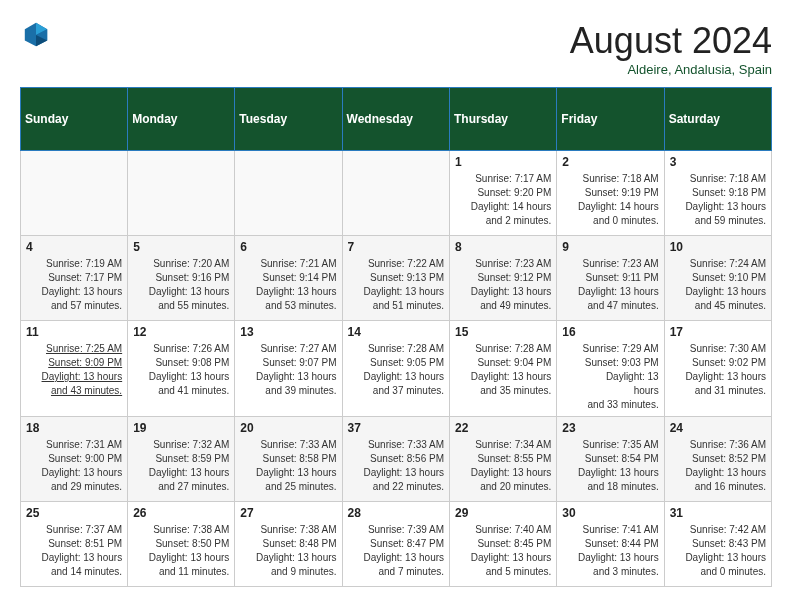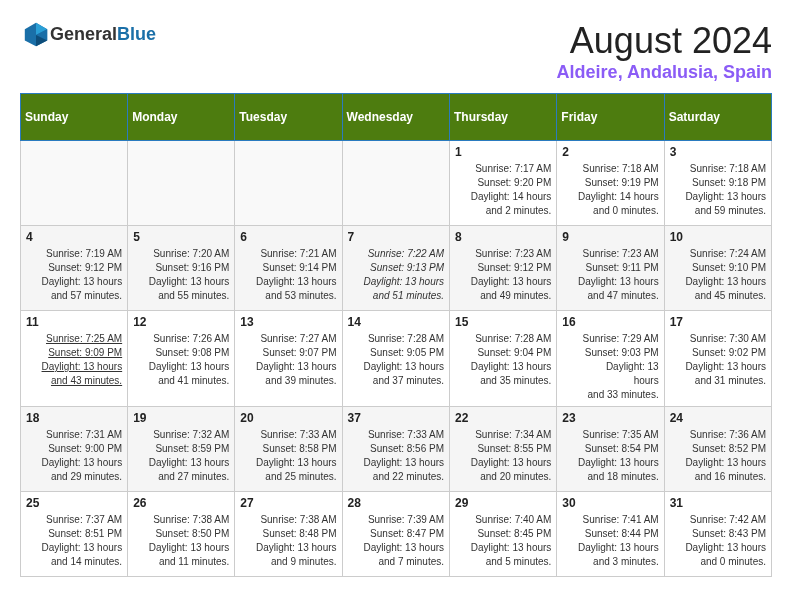--- a/index.html
+++ b/index.html
@@ -37,34 +37,33 @@
     }
     .title-area {
       text-align: right;
     }
     .month-year {
       font-size: 36px;
       font-weight: normal;
       color: #222;
     }
     .location {
-      font-size: 18px;
-      color: #8b5cf6;
-      font-weight: bold;
+      font-size: 13px;
+      color: #14532d;
     }
     table {
       width: 100%;
       border-collapse: collapse;
     }
     th {
-      background-color: #4d7c0f;
+      background-color: #14532d;
       color: #fff;
       font-size: 12px;
       font-weight: bold;
-      padding: 16px 4px;
+      padding: 24px 4px;
       text-align: left;
       border: 1px solid #2a7bbf;
     }
     td {
       border: 1px solid #ccc;
       vertical-align: top;
       padding: 4px 5px;
       font-size: 10px;
       color: #333;
       height: 85px;
@@ -96,23 +95,20 @@
 <body>
 
 <div class="header-area">
   <div class="logo">
     <svg class="logo-icon" viewBox="0 0 30 30">
       <polygon points="15,3 27,10 27,22 15,28 3,22 3,10" fill="#1a6fa8"></polygon>
       <polygon points="15,3 27,10 15,16" fill="#2a9fd6"></polygon>
       <polygon points="15,16 27,10 27,22" fill="#1a6fa8"></polygon>
       <polygon points="15,16 15,28 27,22" fill="#0d4d7a"></polygon>
     </svg>
-    <div>
-      <span class="logo-text-general">General</span><span class="logo-text-blue">Blue</span>
-    </div>
   </div>
   <div class="title-area">
     <div class="month-year">August 2024</div>
     <div class="location">Aldeire, Andalusia, Spain</div>
   </div>
 </div>
 
 <table>
   <thead>
     <tr>
@@ -150,41 +146,41 @@
           <div class="day-info" style="white-space: pre-line;">Sunrise: 7:18 AM
 Sunset: 9:18 PM
 Daylight: 13 hours
 and 59 minutes.</div>
         </td>
       </tr>
       <tr>
         <td>
           <span class="day-num">4</span>
           <div class="day-info" style="white-space: pre-line;">Sunrise: 7:19 AM
-Sunset: 9:12 PM
+Sunset: 7:17 PM
 Daylight: 13 hours
 and 57 minutes.</div>
         </td>
         <td>
           <span class="day-num">5</span>
           <div class="day-info" style="white-space: pre-line;">Sunrise: 7:20 AM
 Sunset: 9:16 PM
 Daylight: 13 hours
 and 55 minutes.</div>
         </td>
         <td>
           <span class="day-num">6</span>
           <div class="day-info" style="white-space: pre-line;">Sunrise: 7:21 AM
 Sunset: 9:14 PM
 Daylight: 13 hours
 and 53 minutes.</div>
         </td>
         <td>
           <span class="day-num">7</span>
-          <div class="day-info" style="white-space: pre-line; font-style: italic;">Sunrise: 7:22 AM
+          <div class="day-info" style="white-space: pre-line;">Sunrise: 7:22 AM
 Sunset: 9:13 PM
 Daylight: 13 hours
 and 51 minutes.</div>
         </td>
         <td>
           <span class="day-num">8</span>
           <div class="day-info" style="white-space: pre-line;">Sunrise: 7:23 AM
 Sunset: 9:12 PM
 Daylight: 13 hours
 and 49 minutes.</div>

